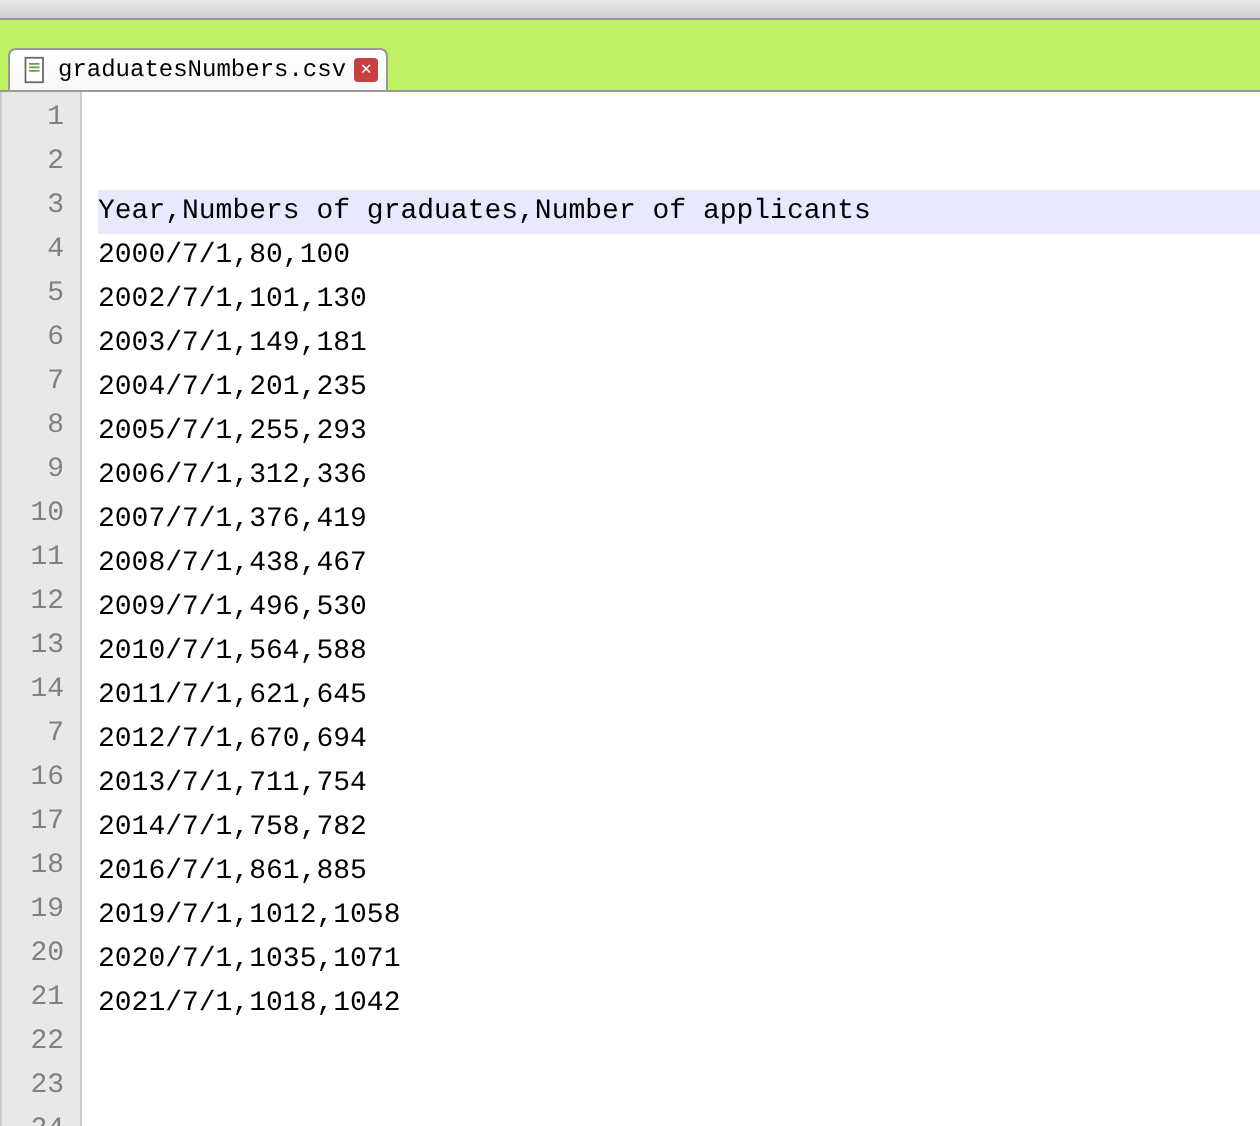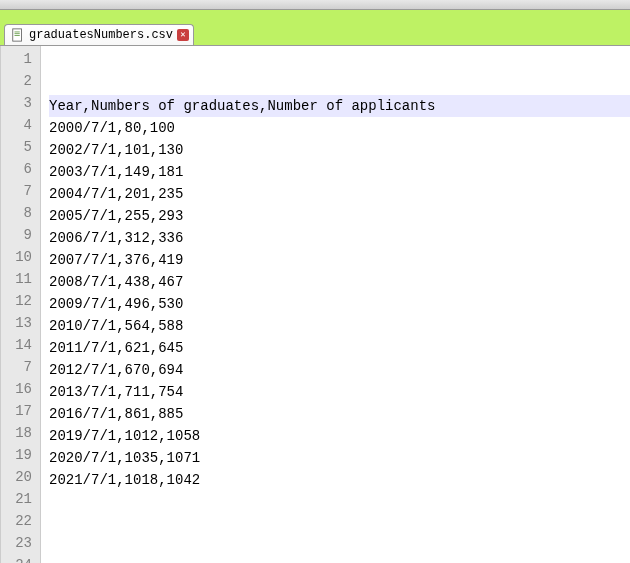--- a/index.html
+++ b/index.html
@@ -154,19 +154,20 @@
       <div class="line">2004/7/1,201,235</div>
       <div class="line">2005/7/1,255,293</div>
       <div class="line">2006/7/1,312,336</div>
       <div class="line">2007/7/1,376,419</div>
       <div class="line">2008/7/1,438,467</div>
       <div class="line">2009/7/1,496,530</div>
       <div class="line">2010/7/1,564,588</div>
       <div class="line">2011/7/1,621,645</div>
       <div class="line">2012/7/1,670,694</div>
       <div class="line">2013/7/1,711,754</div>
+      <div class="line">2014/7/1,758,782</div>
       <div class="line">2016/7/1,861,885</div>
       <div class="line">2019/7/1,1012,1058</div>
       <div class="line">2020/7/1,1035,1071</div>
       <div class="line">2021/7/1,1018,1042</div>
       <div class="line"></div>
     </div>
 </div>
 
 </body></html>

